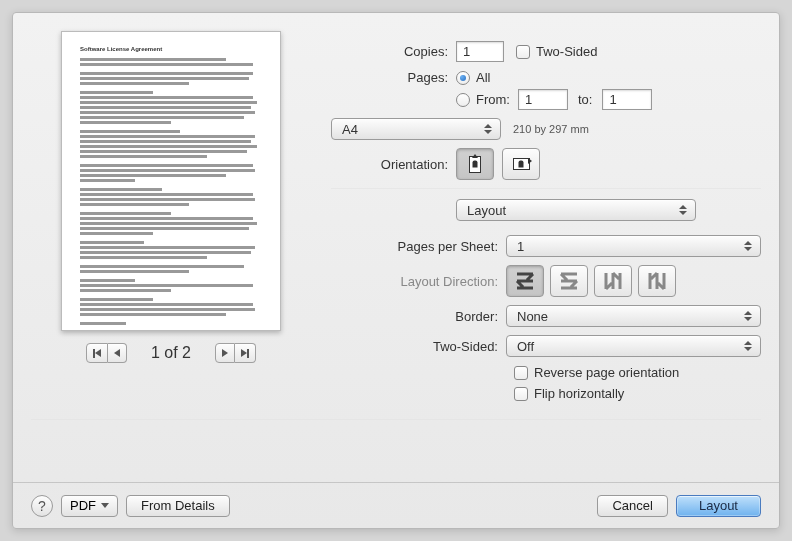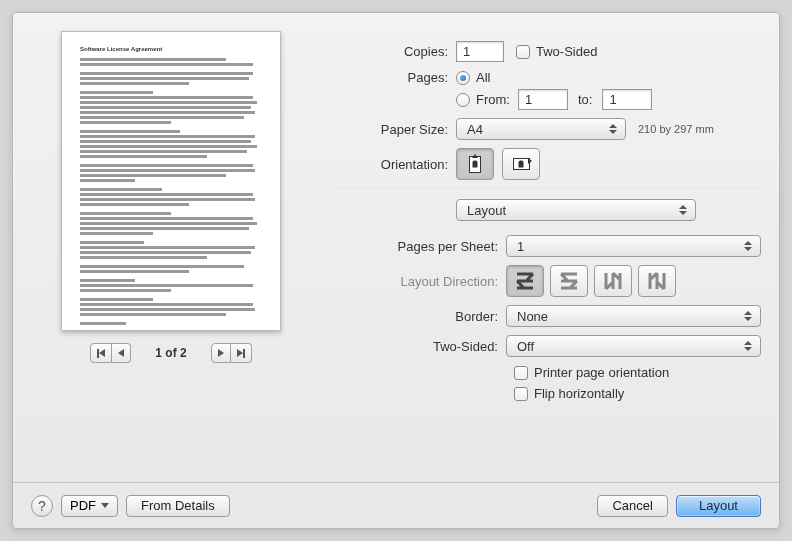--- a/index.html
+++ b/index.html
@@ -31,21 +31,21 @@
     padding: 0 6px;
   }
   .nav-group { display:flex; }
   .nav-group .nav-btn { border-radius:0;}
   .nav-group .nav-btn:first-child{ border-top-left-radius:4px;border-bottom-left-radius:4px;}
   .nav-group .nav-btn:last-child{ border-top-right-radius:4px;border-bottom-right-radius:4px; border-left:0;}
   .tri { width:0;height:0;border-top:4px solid transparent;border-bottom:4px solid transparent; }
   .tri-l { border-right:6px solid #555;}
   .tri-r { border-left:6px solid #555;}
   .bar { width:2px;height:9px;background:#555; }
-  .page-indicator { font-size: 12px; color:#333; padding: 0 14px; font-weight: bold;}
+  .page-indicator { font-size: 16px; color:#333; padding: 0 14px;}
   
   .settings-col { flex: 1; font-size: 13px; color:#333; }
   .row { display: flex; align-items: center; margin-bottom: 8px; }
   .row .lbl { width: 125px; text-align: right; padding-right: 8px; color:#333; }
   .lbl-indent { width: 129px; text-align: right; padding-right: 8px; color:#888; }
   .select {
     flex:1; height: 22px;
     background: linear-gradient(to bottom,#fdfdfd,#e3e3e3);
     border: 1px solid #9a9a9a; border-radius: 4px;
     display:flex; align-items:center; padding: 0 22px 0 10px;
@@ -248,21 +248,20 @@
         <div class="textfield" style="width:50px">
             <span>1</span>
           </div>
         <span style="padding:0 10px">to:</span>
         <div class="textfield" style="width:50px">
             <span>1</span>
           </div>
       </div>
 
       <div class="row">
-        <span class="lbl">Paper Size:</span>
         <div class="select" style="flex:0 0 170px">
           <span>A4</span>
           <span class="arrows">
               <span class="up"></span>
               <span class="down"></span>
             </span>
         </div>
         <span class="size-note">210 by 297 mm</span>
       </div>
 
@@ -347,21 +346,21 @@
           <span class="arrows">
               <span class="up"></span>
               <span class="down"></span>
             </span>
         </div>
       </div>
 
       <div class="row" style="margin-top:4px">
         <span style="width:183px"></span>
         <span class="checkbox"></span>
-        <span>Printer page orientation</span>
+        <span>Reverse page orientation</span>
       </div>
       <div class="row" style="margin-top:-2px">
         <span style="width:183px"></span>
         <span class="checkbox"></span>
         <span>Flip horizontally</span>
       </div>
 
     </div>
   </div>
 

